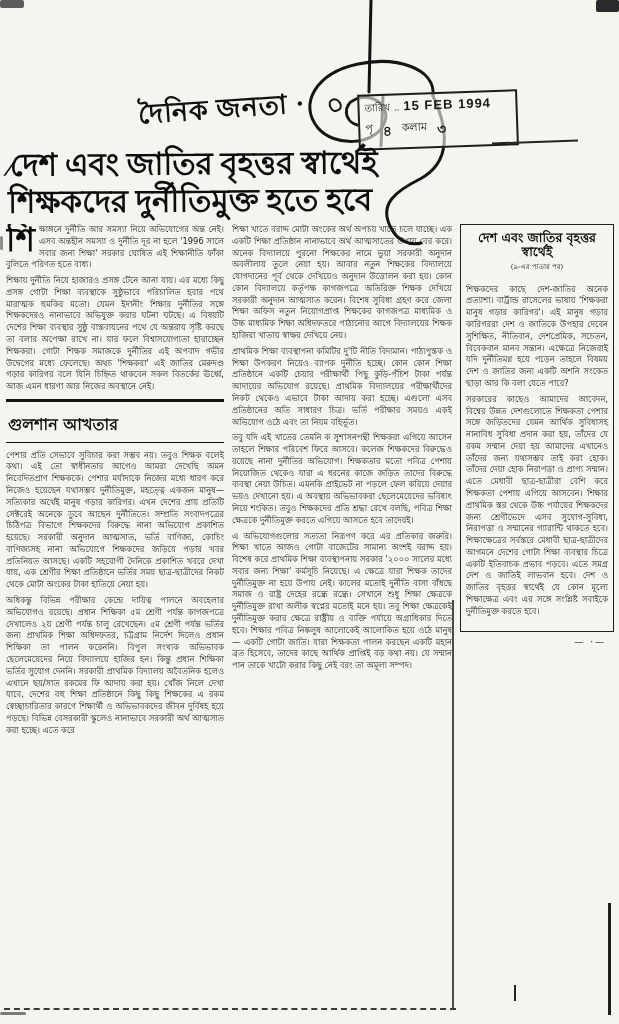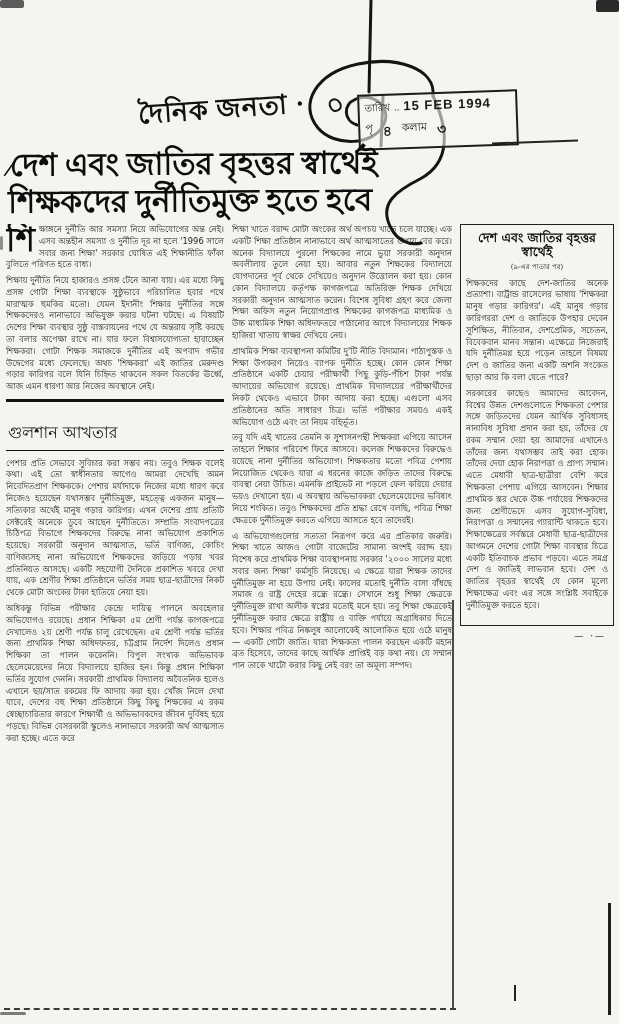--- a/index.html
+++ b/index.html
@@ -16,25 +16,25 @@
   .stamp-shadow{position:absolute;left:492px;top:141px;width:86px;height:2px;background:#222;transform:rotate(-2deg);}
   .headline{position:absolute;left:8px;top:146px;width:470px;font-weight:bold;font-size:31px;line-height:1.18;color:#0d0d0d;transform:rotate(-.4deg);}
   .headline .hatch{font-size:22px;letter-spacing:-4px;margin-right:2px;}
   .cols{position:absolute;left:6px;top:224px;width:608px;height:788px;display:flex;gap:8px;overflow:hidden;}
   .col{text-align:justify;font-size:8.3px;line-height:1.42;color:#1c1c1c;font-family:"DejaVu Sans",sans-serif;overflow:hidden;}
   .col1{width:218px;}
   .col2{width:220px;}
   .col3{width:154px;}
   .col p{margin:0 0 4px;}
   .dropcap{float:left;font-size:33px;line-height:.85;font-weight:bold;padding:2px 4px 0 0;color:#0c0c0c;}
-  .byline{margin:6px 0 7px;border-top:3px solid #121212;border-bottom:1.5px solid #121212;font-size:16px;font-weight:normal;padding:20px 2px 5px;font-family:"DejaVu Sans",sans-serif;color:#101010;}
+  .byline{margin:6px 0 7px;border-top:3px solid #121212;border-bottom:1.5px solid #121212;font-size:16px;font-weight:bold;padding:12px 2px 5px;font-family:"DejaVu Sans",sans-serif;color:#101010;}
   .footer-note{margin-top:3px;text-align:center;font-weight:bold;border-bottom:2.5px solid #161616;padding-bottom:3px;}
   .sidebox{border:1.6px solid #1f1f1f;padding:5px 5px 9px;background:rgba(245,244,239,.4);}
   .sidebox-title{text-align:center;font-weight:bold;font-size:12.5px;line-height:1.15;margin:1px 0 3px;color:#0d0d0d;}
-  .sidebox-note{text-align:center;font-size:7px;margin:0 0 5px;}
+  .sidebox-note{text-align:center;font-size:7px;margin:0 0 11px;}
   .endmark{text-align:right;font-size:9px;letter-spacing:2px;margin-top:4px;padding-right:8px;color:#222;}
   .tearline{position:absolute;left:4px;top:1008px;width:452px;border-top:2.5px dashed #3a3a3a;}
   .vline1{position:absolute;left:452px;top:600px;width:1.5px;height:408px;background:#4a4a4a;}
   .vline2{position:absolute;left:608px;top:903px;width:2.5px;height:112px;background:#1d1d1d;}
   .tick{position:absolute;background:#222;}
 </style>
 </head>
 <body>
 
 <div class="page">

